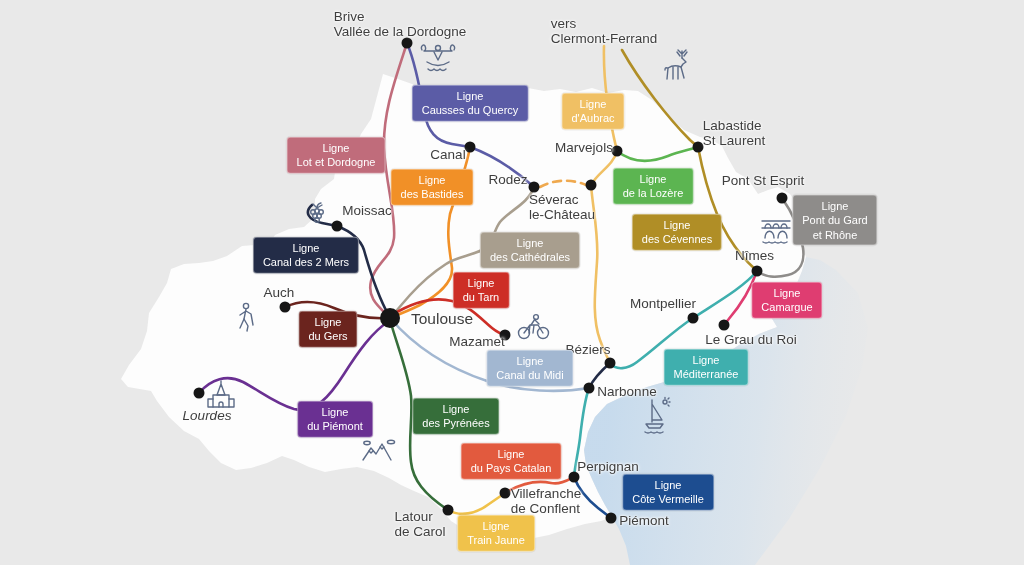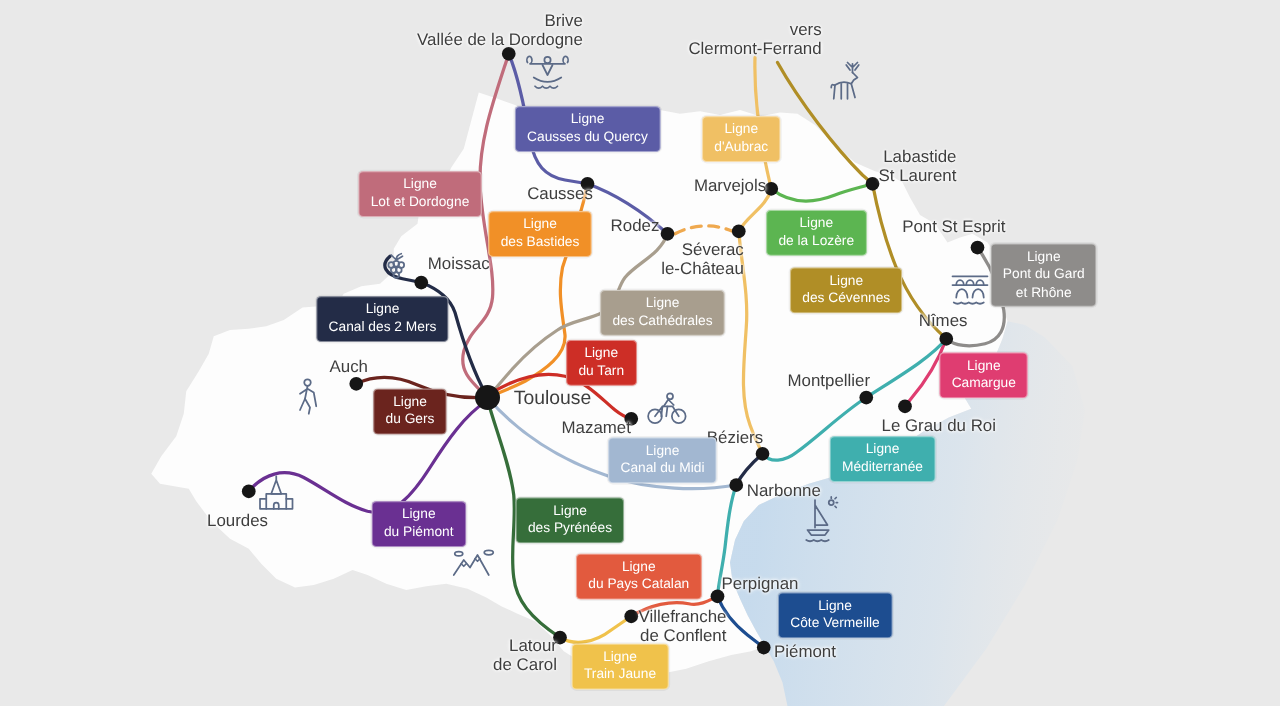--- a/index.html
+++ b/index.html
@@ -3,21 +3,21 @@
 <meta charset="utf-8">
 <style>
   html,body{margin:0;padding:0;}
   body{font-family:"Liberation Sans","DejaVu Sans",sans-serif;}
   .map-root{position:relative;width:1024px;height:565px;overflow:hidden;background:var(--bg,#e9e9e9);}
   .map-svg{position:absolute;left:0;top:0;}
   .line-path{fill:none;stroke-width:2.6;stroke-linecap:round;stroke-linejoin:round;}
   .dashed-path{fill:none;stroke-width:2.6;stroke-linecap:round;stroke-dasharray:8 6;}
   .city-dot{fill:#161616;}
   .city{position:absolute;transform:translate(-50%,-50%);color:#3e3e3e;font-size:13.5px;line-height:1.12;
-        text-align:right;white-space:pre-line;
+        text-align:left;white-space:pre-line;
         text-shadow:0 0 2px #fff,0 0 3px #fff,0 0 4px rgba(255,255,255,.9);}
   .city.big{font-size:15.5px;}
   .badge{position:absolute;transform:translate(-50%,-50%);color:#fff;font-size:11px;line-height:1.3;
          padding:3px 9px;border-radius:4px;text-align:center;white-space:pre-line;
          border:1px solid rgba(255,255,255,.45);box-shadow:0 0 0 1px rgba(0,0,0,.05);cursor:pointer;}
   .icon{position:absolute;transform:translate(-50%,-50%);}
   .icon svg{display:block;}
   .icon svg *{stroke:var(--icon-stroke,#5c6b87);fill:none;stroke-width:1.4;stroke-linecap:round;stroke-linejoin:round;}
 </style>
 </head>
@@ -87,40 +87,40 @@
       <circle class="city-dot" cx="390" cy="318" r="10" fill="#161616"></circle>
       <circle class="city-dot" cx="505" cy="335" r="5.5" fill="#161616"></circle>
       <circle class="city-dot" cx="337" cy="226" r="5.5" fill="#161616"></circle>
     </g>
   </svg>
 
   <div class="city" style="left:400px;top:24px;">Brive
 Vallée de la Dordogne</div>
   <div class="city" style="left:604px;top:31px;">vers
 Clermont-Ferrand</div>
-  <div class="city" style="left:448px;top:155px;">Causses</div>
+  <div class="city" style="left:448px;top:155px;">Canal</div>
   <div class="city" style="left:508px;top:180px;">Rodez</div>
   <div class="city" style="left:562px;top:207px;">Séverac
 le-Château</div>
   <div class="city" style="left:584px;top:148px;">Marvejols</div>
   <div class="city" style="left:734px;top:133px;">Labastide
 St Laurent</div>
   <div class="city" style="left:763px;top:181px;">Pont St Esprit</div>
   <div class="city" style="left:749px;top:256px;padding-left:11px;">Nîmes</div>
   <div class="city" style="left:663px;top:304px;">Montpellier</div>
   <div class="city" style="left:751px;top:340px;">Le Grau du Roi</div>
   <div class="city" style="left:588px;top:350px;">Béziers</div>
   <div class="city" style="left:627px;top:392px;">Narbonne</div>
   <div class="city" style="left:608px;top:467px;">Perpignan</div>
   <div class="city" style="left:644px;top:521px;">Piémont</div>
   <div class="city" style="left:546px;top:501px;">Villefranche
 de Conflent</div>
   <div class="city" style="left:420px;top:524px;">Latour
 de Carol</div>
-  <div class="city" style="left:190px;top:416px;">Lourdes</div>
+  <div class="city" style="left:207px;top:416px;font-style:italic;">Lourdes</div>
   <div class="city" style="left:279px;top:293px;">Auch</div>
   <div class="city big" style="left:432px;top:319px;margin-left:10px;">Toulouse</div>
   <div class="city" style="left:477px;top:342px;">Mazamet</div>
   <div class="city" style="left:367px;top:211px;">Moissac</div>
 
   <div class="badge" style="left: 470px; top: 103px; background-color: rgb(91, 92, 166);">Ligne
 Causses du Quercy</div>
   <div class="badge" style="left: 336px; top: 155px; background-color: rgb(192, 108, 123);">Ligne
 Lot et Dordogne</div>
   <div class="badge" style="left: 593px; top: 111px; background-color: rgb(240, 192, 100);">Ligne

